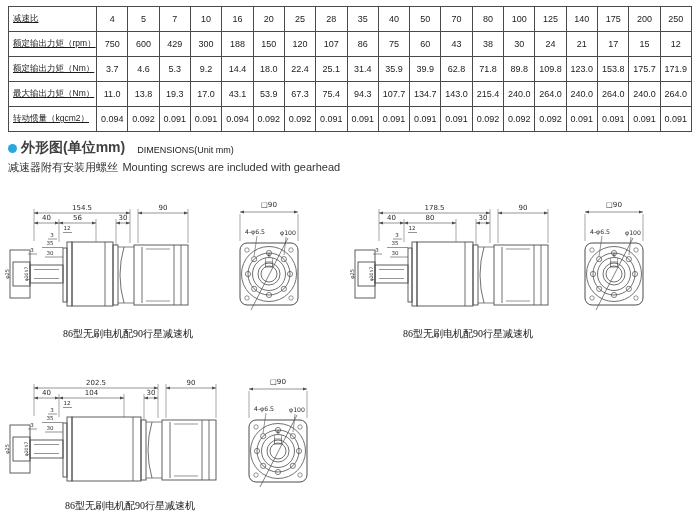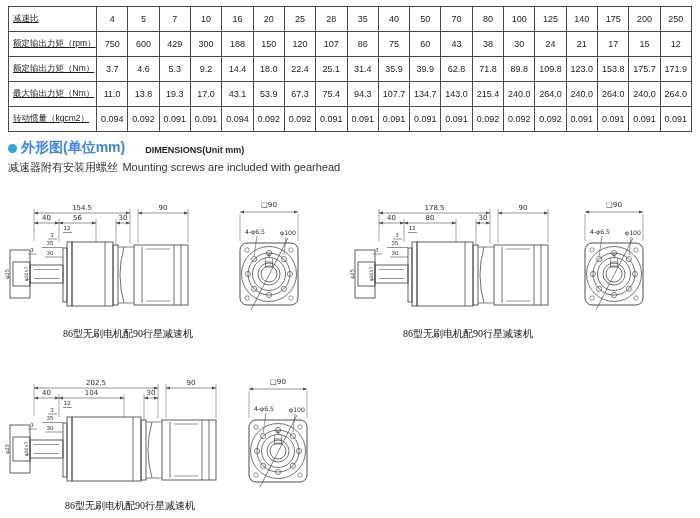--- a/index.html
+++ b/index.html
@@ -9,22 +9,22 @@
   
   .spec-table{position:absolute;left:8px;top:6px;width:684px;border-collapse:collapse;table-layout:fixed;}
   .spec-table th,.spec-table td{border:1px solid #4a4a4a;height:25px;padding:0;
         font-weight:400;color:#1b1b1b;vertical-align:middle;}
   .spec-table th{font-size:8.5px;text-align:left;padding-left:4px;text-decoration:underline;}
   .spec-table td{font-size:9px;text-align:center;}
   col.first{width:88px;}
   
   .sec-line1{position:absolute;left:8px;top:139px;display:flex;align-items:center;gap:4px;}
   .bullet{width:9px;height:9px;border-radius:50%;display:inline-block;}
-  .sec-zh{font-size:14px;font-weight:700;color:#3b82f6;}
-  .sec-en{font-size:9px;font-weight:700;color:#222;margin-left:16px;margin-top:3px;}
+  .sec-zh{font-size:14px;font-weight:700;color:#404040;}
+  .sec-en{font-size:9px;font-weight:400;color:#222;margin-left:8px;margin-top:3px;}
   .sec-line2{position:absolute;left:8px;top:157px;}
   .note-zh{font-size:11px;color:#333;}
   .note-en{font-size:11px;color:#333;}
   
   .dwg{position:absolute;}
   .caption{position:absolute;width:200px;text-align:center;font-size:10px;color:#111;
         font-family:"Liberation Serif","DejaVu Serif",serif;}
   svg text{font-family:"DejaVu Sans","Liberation Sans",sans-serif;}
 </style>
 </head>

